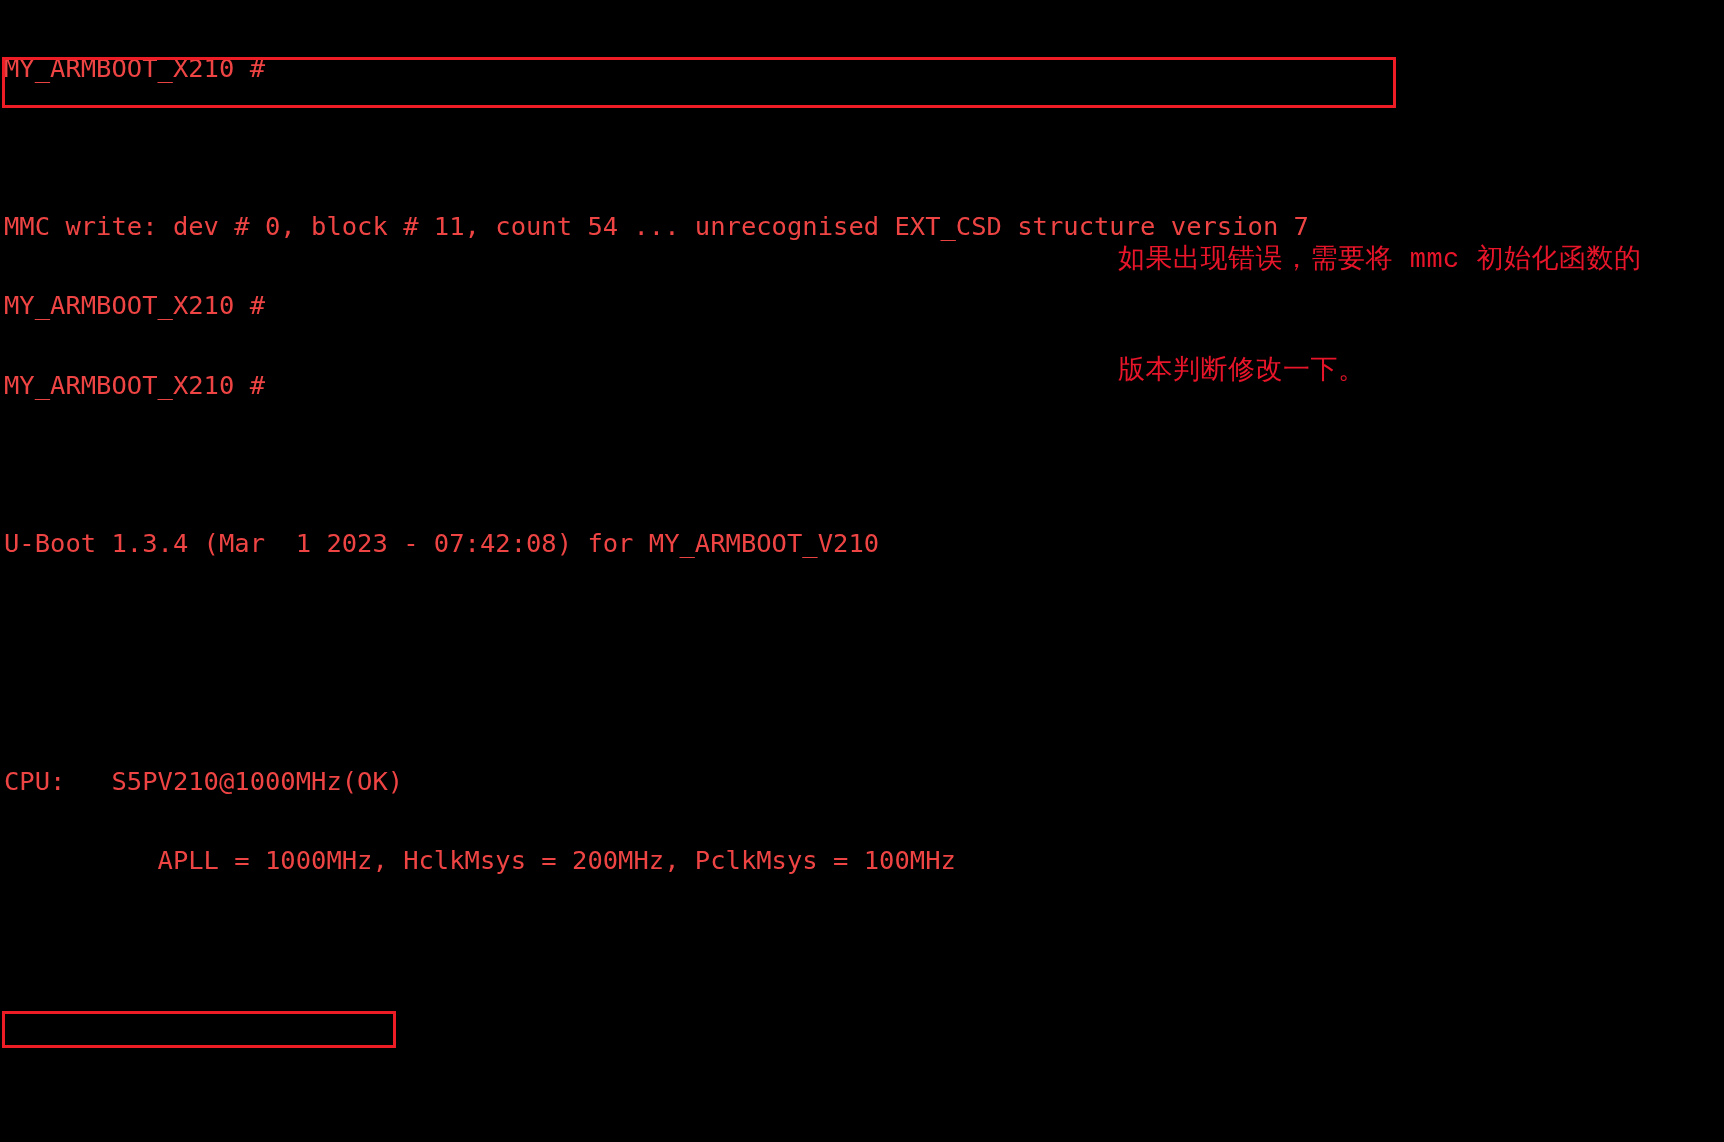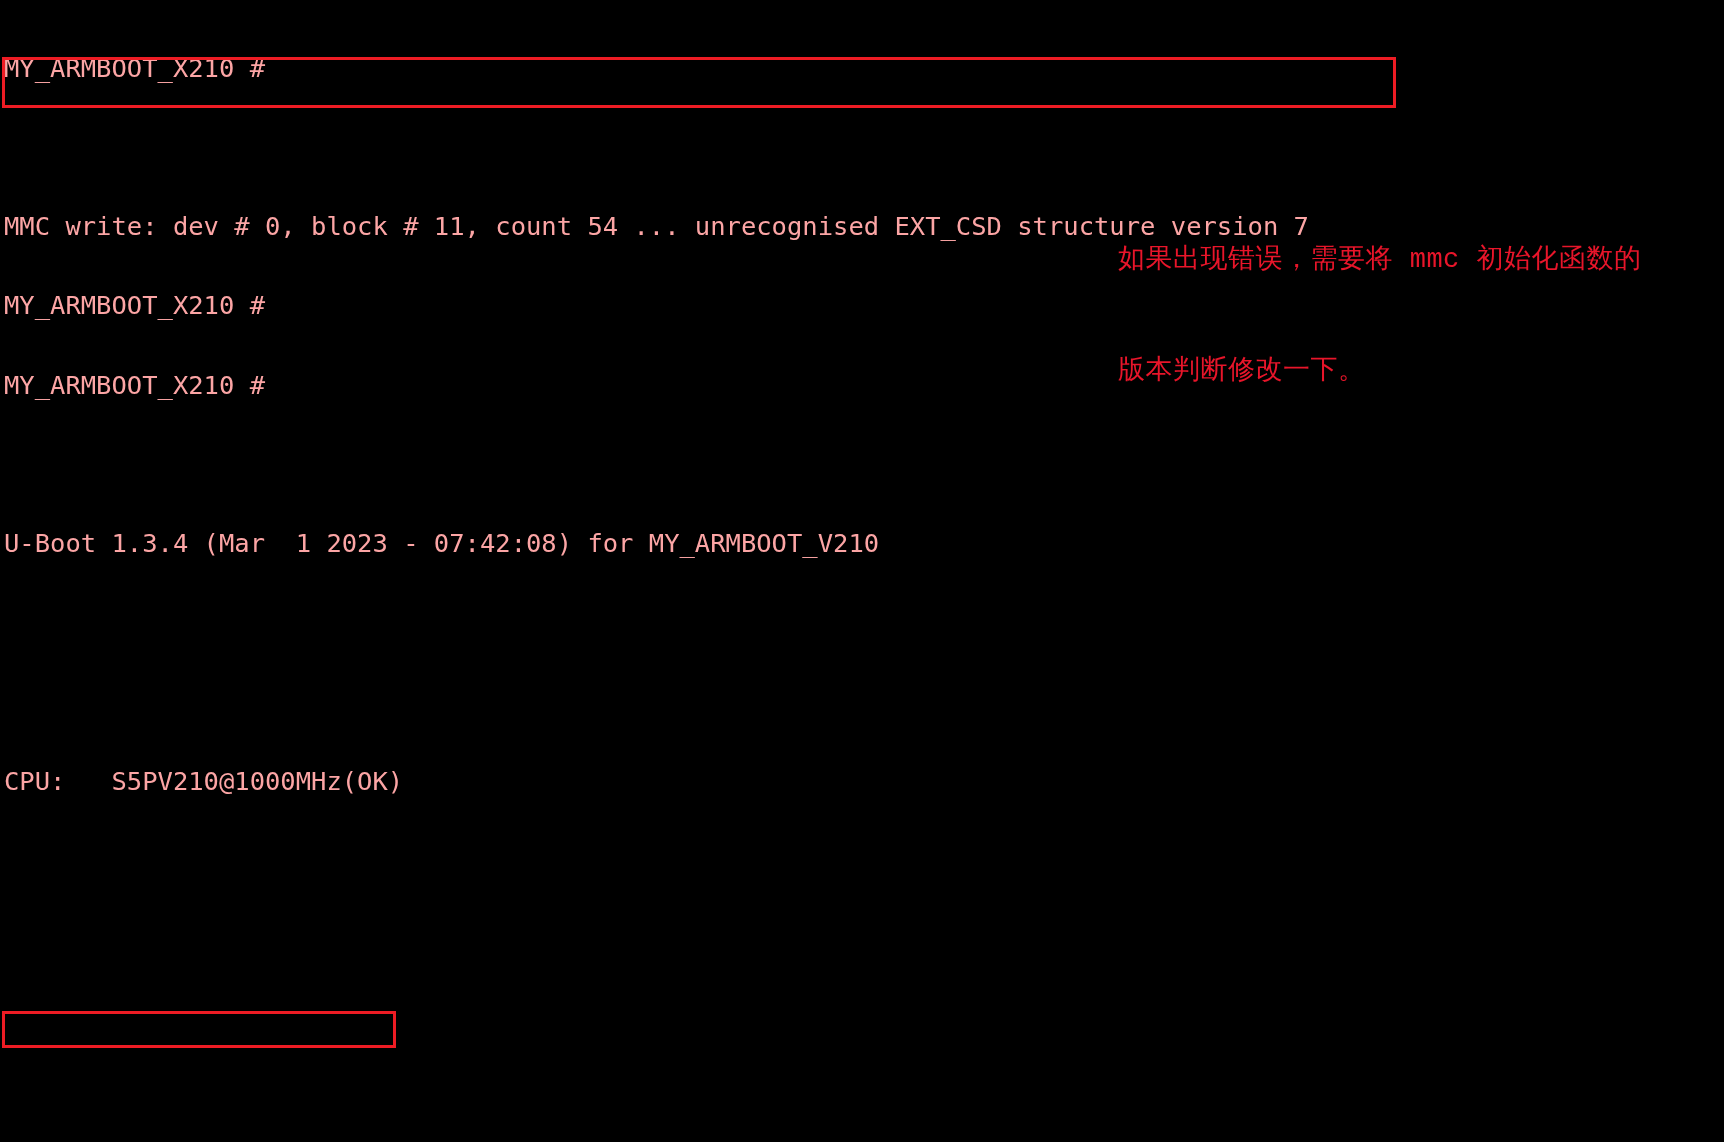--- a/index.html
+++ b/index.html
@@ -15,21 +15,21 @@
     font-family: "DejaVu Sans Mono", monospace;
   }
 
   #terminal {
     position: absolute;
     left: 0;
     top: 0;
     width: 1724px;
     height: 1142px;
     background: #000000;
-    color: #fca5a5;
+    color: #ef4444;
     font-family: "DejaVu Sans Mono", monospace;
     font-size: 25.5px;
     line-height: 26.4px;
     letter-spacing: 0px;
     padding: 2px 0 0 4px;
     box-sizing: border-box;
     white-space: pre;
   }
 
   .line {
@@ -82,20 +82,21 @@
   <span class="line">MY_ARMBOOT_X210 #</span>
   <span class="line blank"></span>
   <span class="line">MMC write: dev # 0, block # 11, count 54 ... unrecognised EXT_CSD structure version 7</span>
   <span class="line">MY_ARMBOOT_X210 #</span>
   <span class="line">MY_ARMBOOT_X210 #</span>
   <span class="line blank"></span>
   <span class="line">U-Boot 1.3.4 (Mar  1 2023 - 07:42:08) for MY_ARMBOOT_V210</span>
   <span class="line blank"></span>
   <span class="line blank"></span>
   <span class="line">CPU:   S5PV210@1000MHz(OK)</span>
+  <span class="line">          APLL = 1000MHz, HclkMsys = 200MHz, PclkMsys = 100MHz</span>
   
   
   
   
   
   
   
   
   
   

